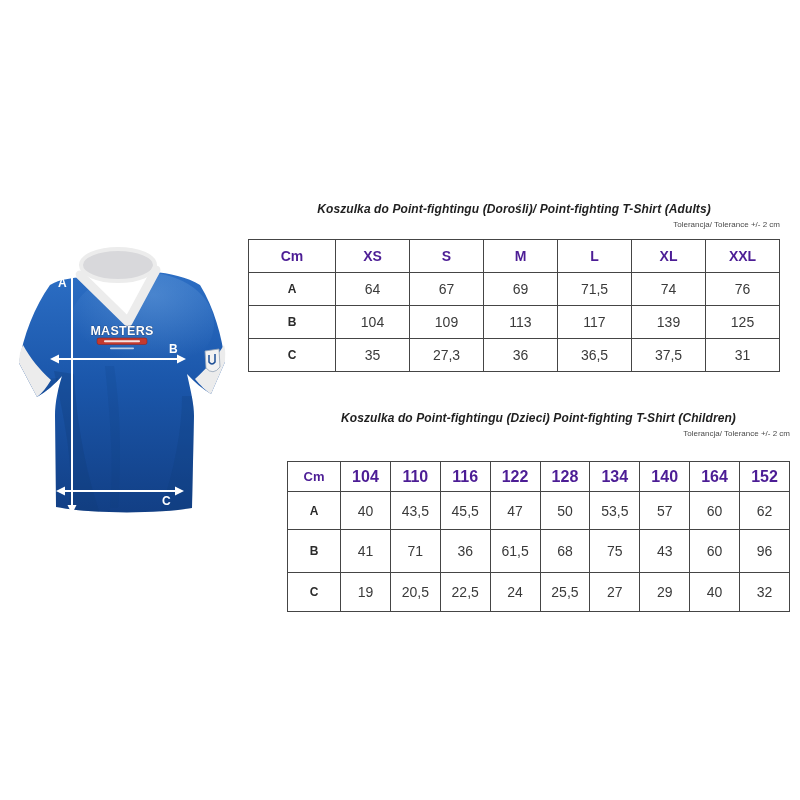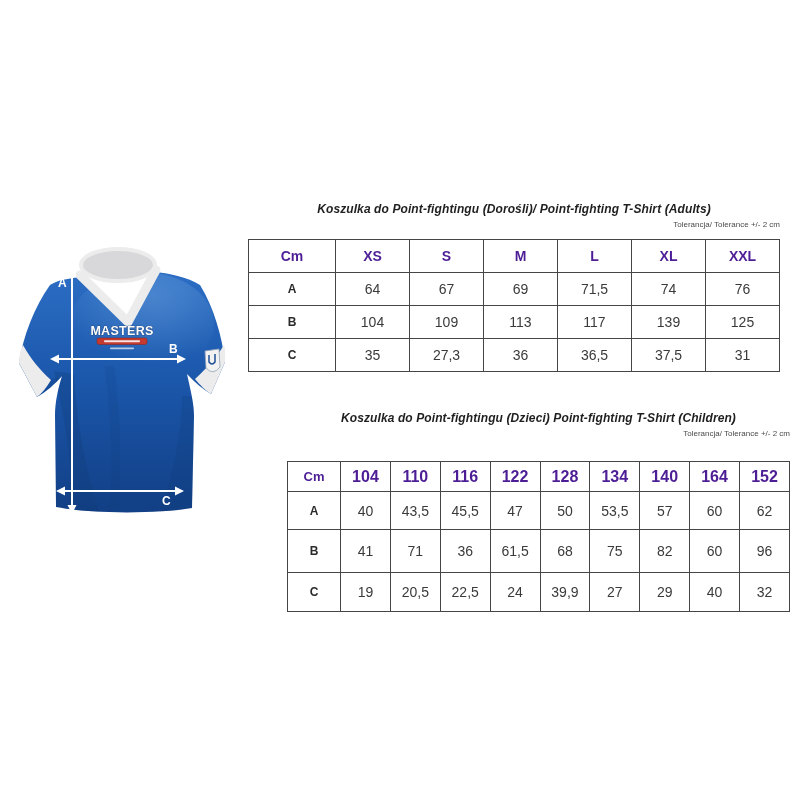--- a/index.html
+++ b/index.html
@@ -215,31 +215,31 @@
             <td>62</td>
           </tr>
           <tr>
             <th>B</th>
             <td>41</td>
             <td>71</td>
             <td>36</td>
             <td>61,5</td>
             <td>68</td>
             <td>75</td>
-            <td>82</td>
+            <td>43</td>
             <td>60</td>
             <td>96</td>
           </tr>
           <tr>
             <th>C</th>
             <td>19</td>
             <td>20,5</td>
             <td>22,5</td>
             <td>24</td>
-            <td>39,9</td>
+            <td>25,5</td>
             <td>27</td>
             <td>29</td>
             <td>40</td>
             <td>32</td>
           </tr>
         </tbody>
       </table>
   </section>
 
 </div>

